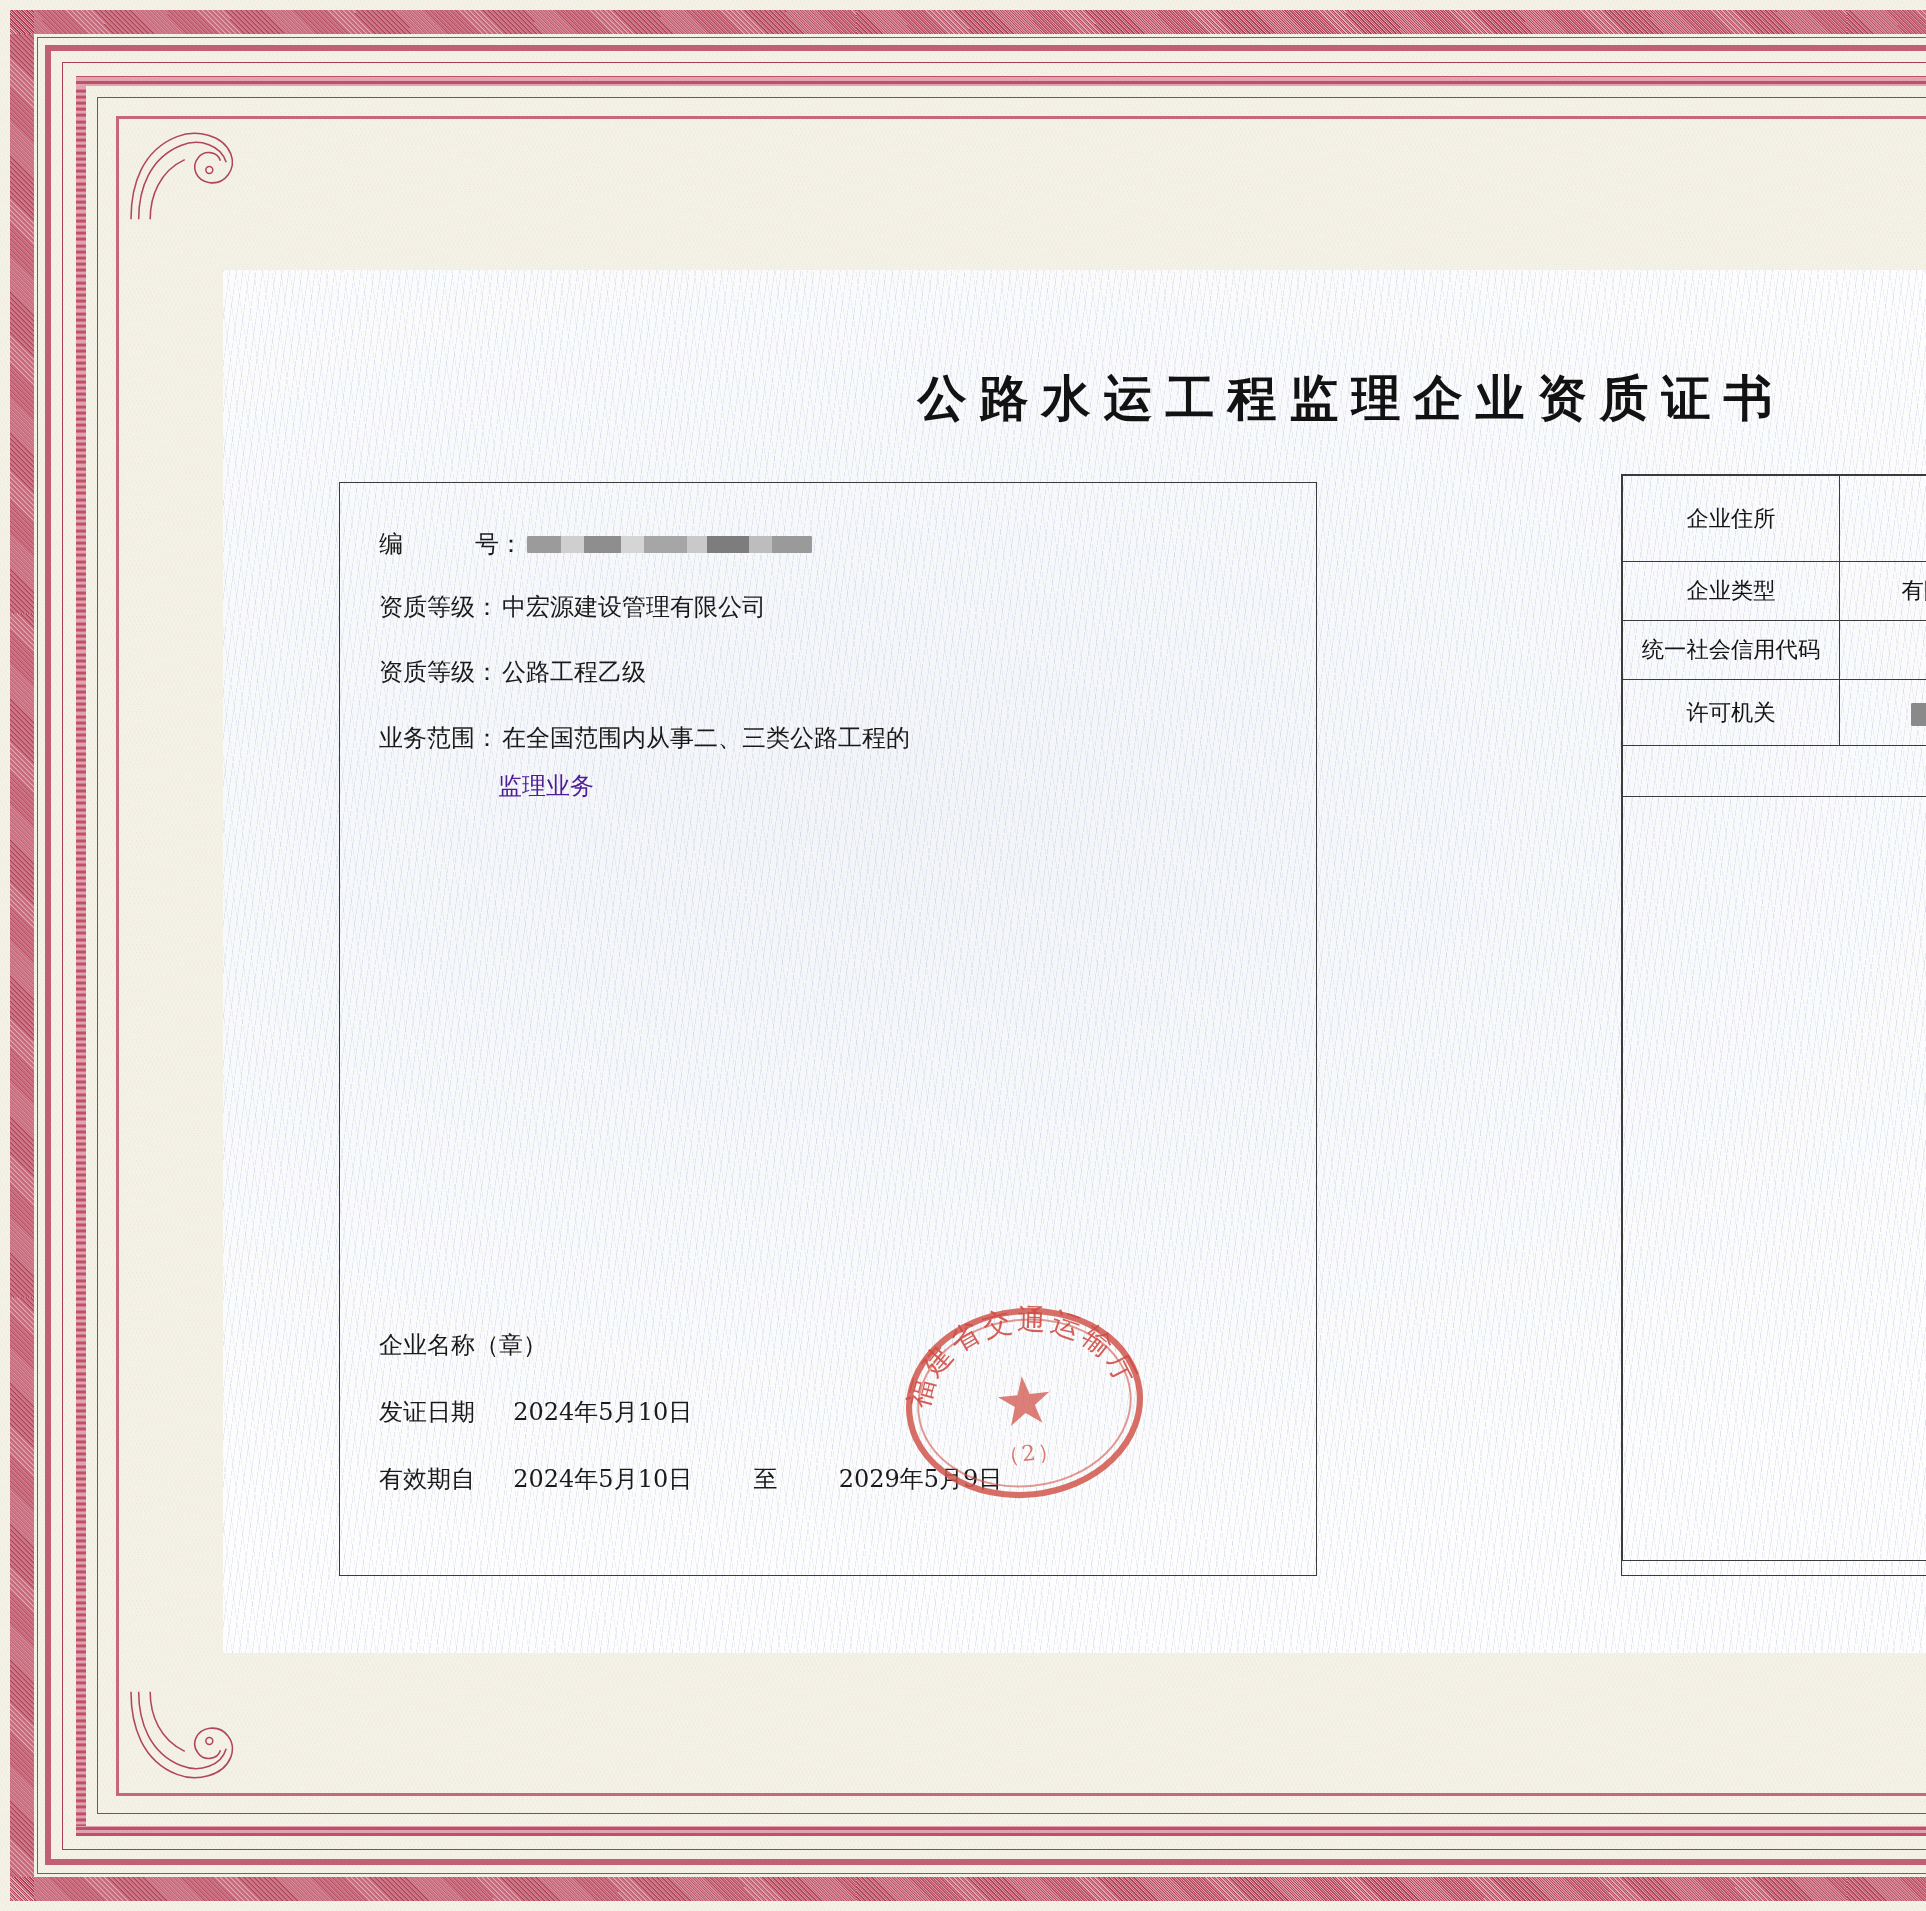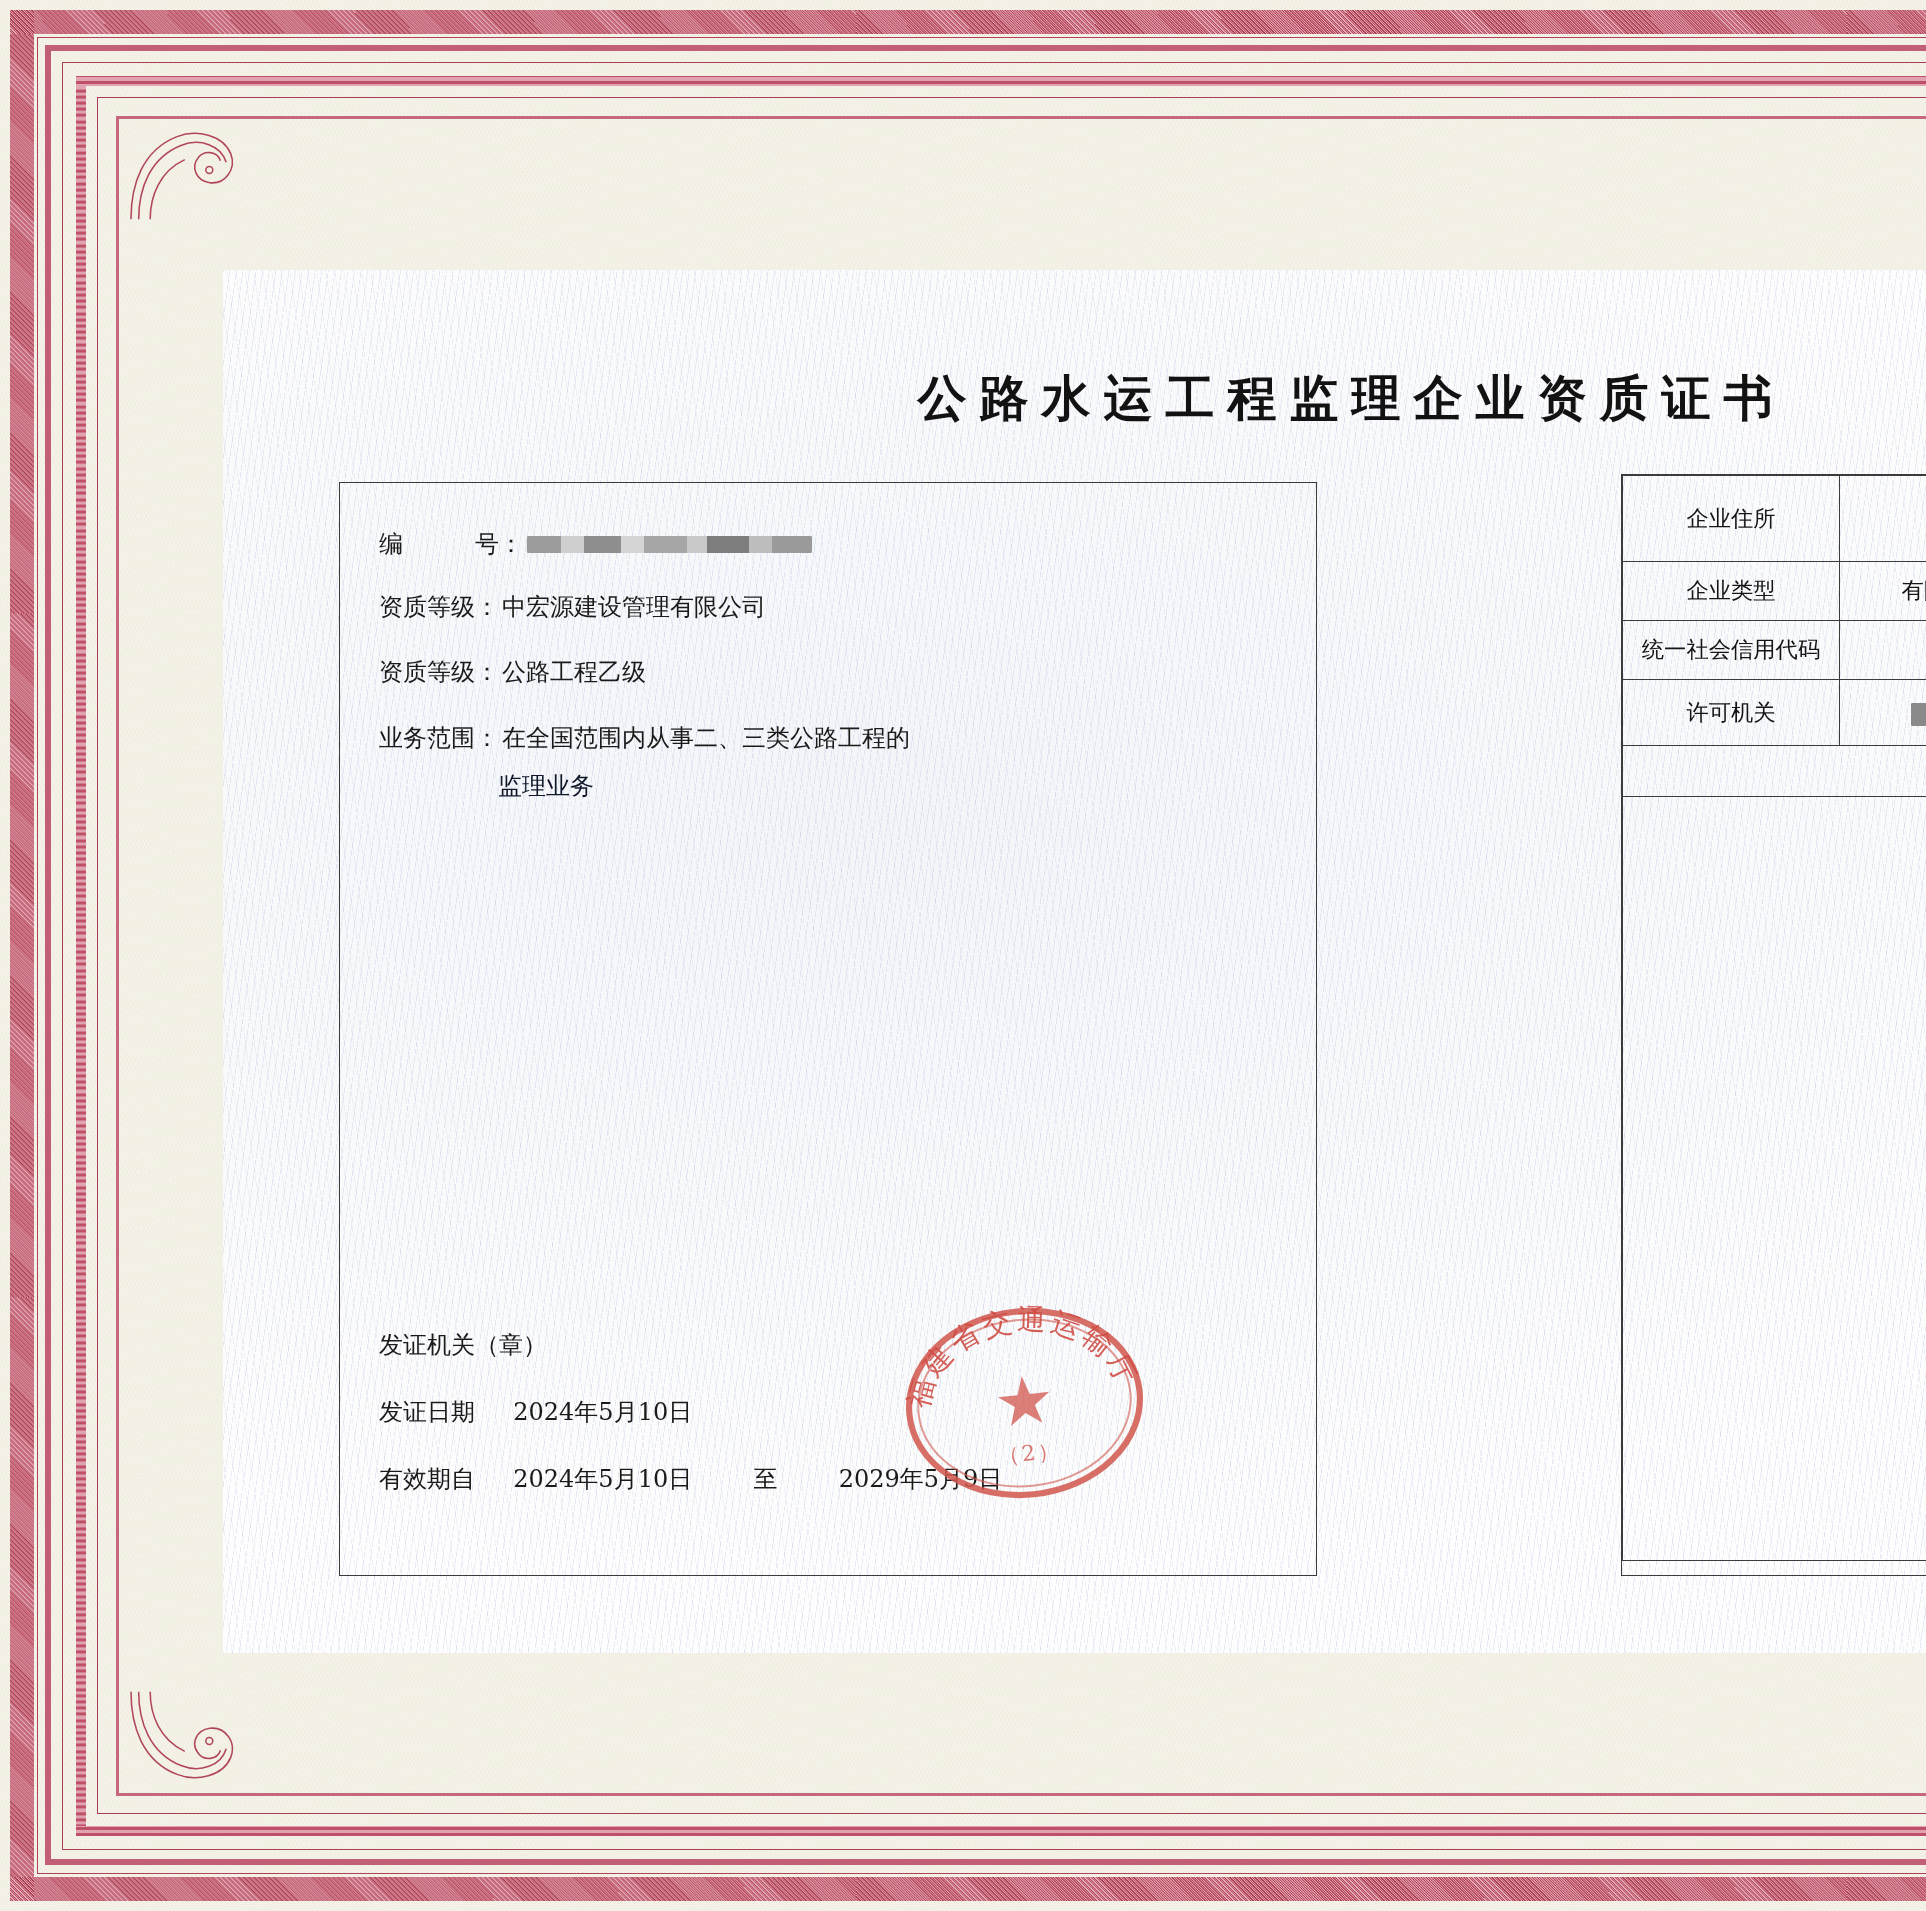--- a/index.html
+++ b/index.html
@@ -171,21 +171,21 @@
        #7d7d7d 63%, #7d7d7d 78%,
        #bdbdbd 78%, #bdbdbd 86%,
        #9a9a9a 86%, #9a9a9a 100%);
     filter: blur(0.6px);
     border-radius: 1.2px;
   }
 
   .line2 {
     position: absolute;
     font-size: 24px;
-    color: #0f172a;
+    color: #4c1d95;
     font-family: Liberation Serif, serif;
     white-space: nowrap;
   }
 
   
   .issue-block { position: absolute; left: 39px; font-size: 24px; color:#1a1a1a;
     font-family: "DejaVu Serif", "Liberation Serif", serif; white-space: nowrap; }
 
   
   .seal {
@@ -300,21 +300,21 @@
         <span class="field-label">资质等级：</span>
         <span class="field-value">公路工程乙级</span>
       </div>
 
       <div class="field-row" style="top:239px;justify-content:center;">
         <span class="field-label">业务范围：</span>
         <span class="field-value">在全国范围内从事二、三类公路工程的</span>
       </div>
       <div class="line2" style="left:158px; top:287px;">监理业务</div>
 
-      <div class="issue-block" style="top:846px;">发证机关（章）</div>
+      <div class="issue-block" style="top:846px;">企业名称（章）</div>
 
       <div class="issue-block" style="top:913px;">
         <span>发证日期</span>
         <span style="display:inline-block;width:23px;"></span>
         <span>2024年5月10日</span>
       </div>
 
       <div class="issue-block" style="top:980px;">
         <span>有效期自</span>
         <span style="display:inline-block;width:23px;"></span>

